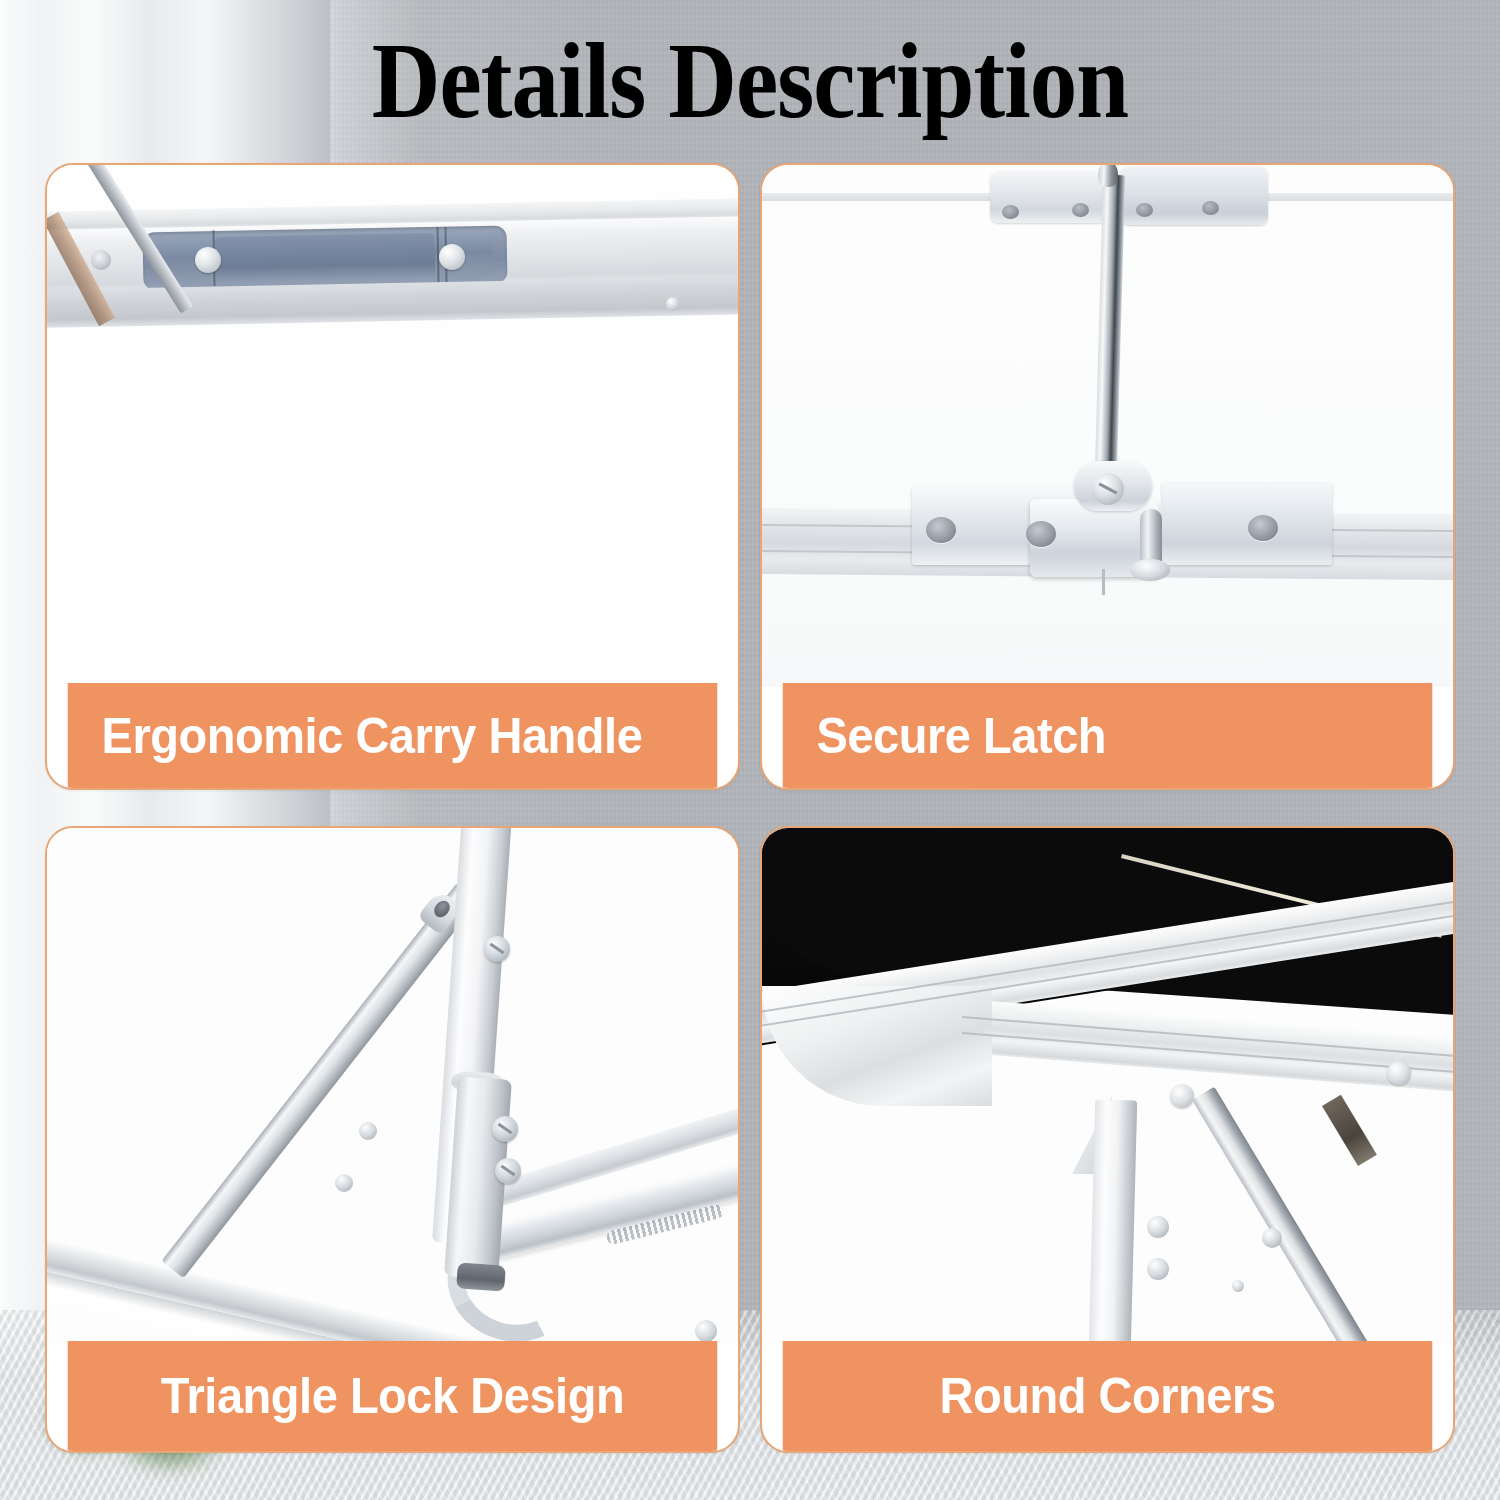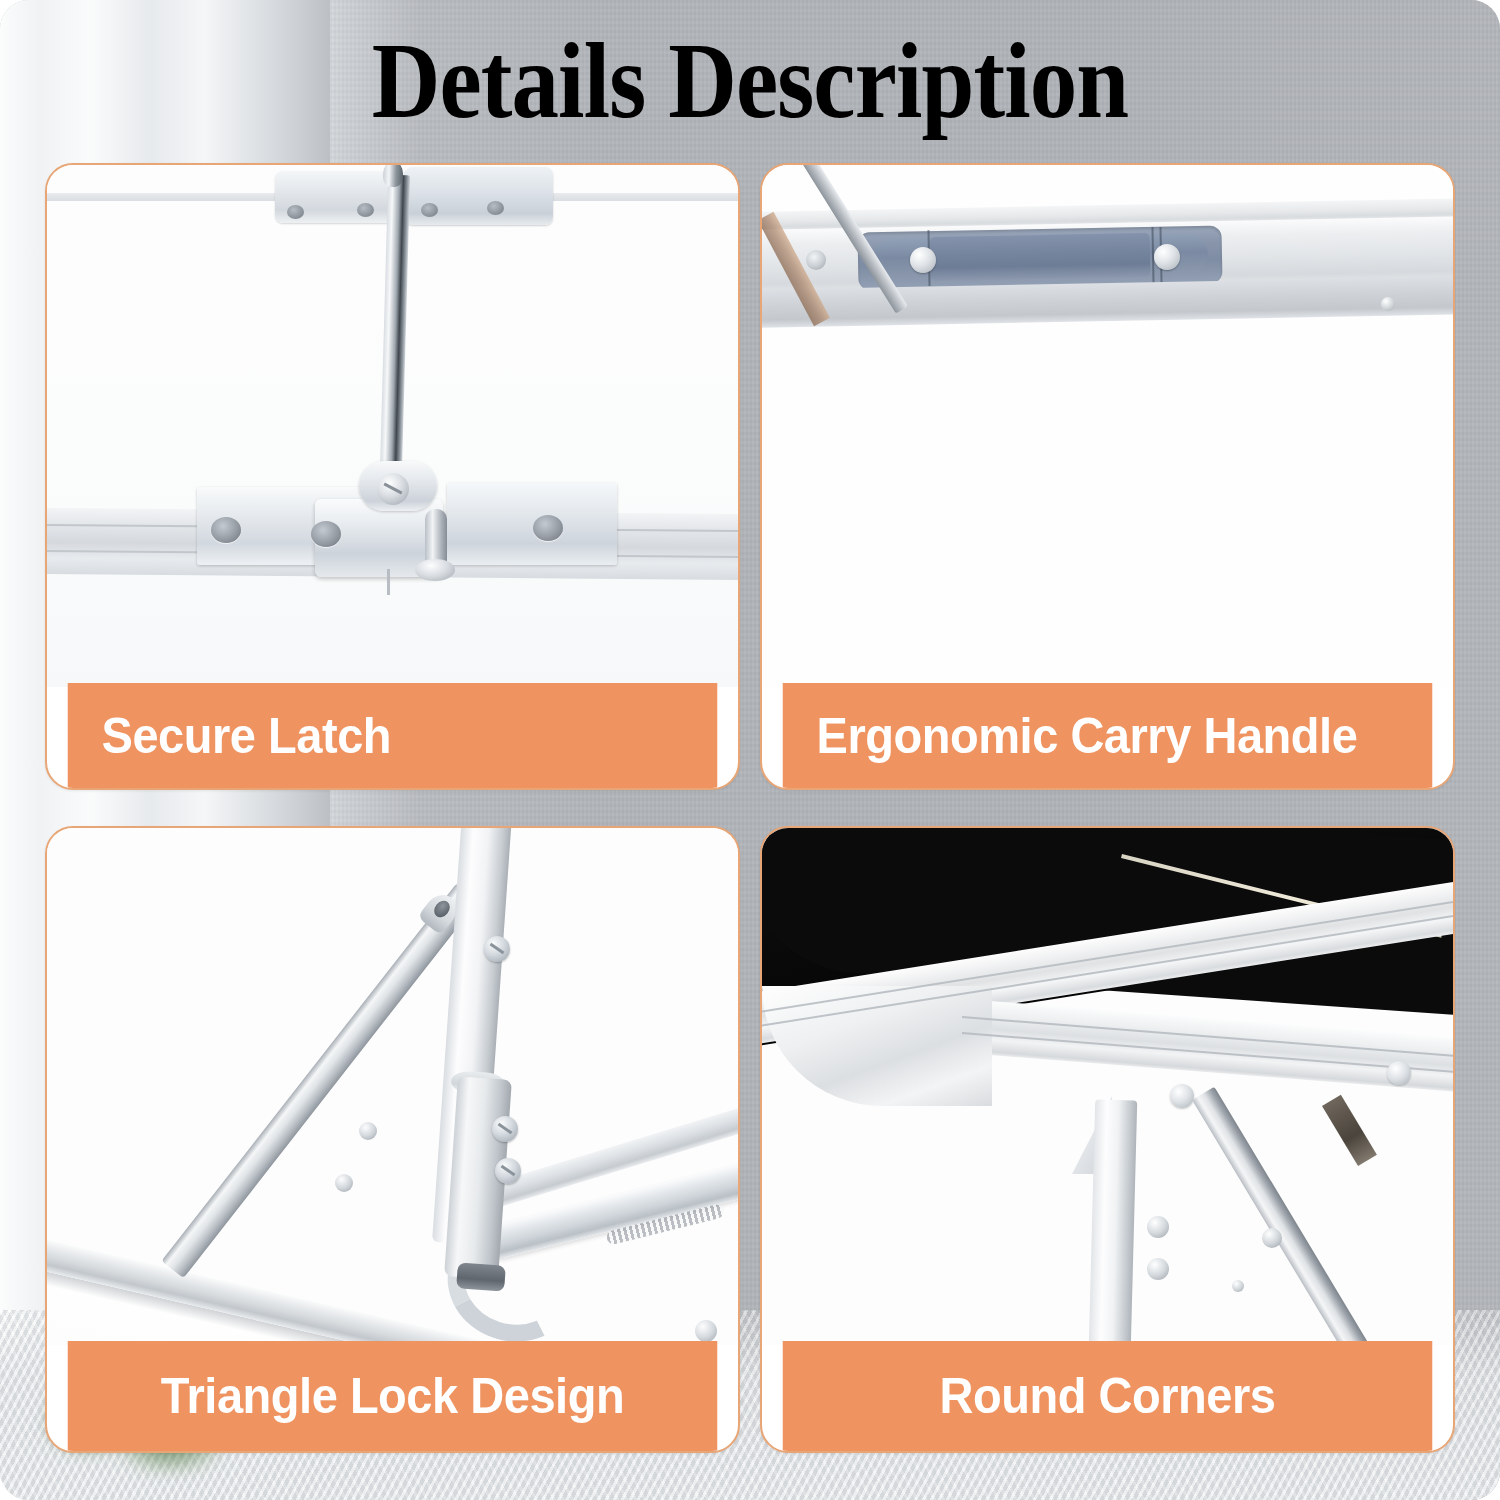--- a/index.html
+++ b/index.html
@@ -9,21 +9,20 @@
     overflow:hidden;
     font-family:"Liberation Sans", sans-serif;
   }
 
   
   #page{
     position:relative;
     width:1500px; height:1500px;
     background:#b3b6b9;
     overflow:hidden;
-    border-radius:29px;
   }
   
   .bg-wall{
     position:absolute; inset:0;
     background:
       linear-gradient(90deg,
         #f3f4f6 0px, #eceef1 60px, #f7f8f9 120px,
         #e2e5e8 200px, #eef0f2 280px, #cfd3d7 340px,
         #b9bcc0 420px, #b2b5b9 600px, #b0b3b7 1100px,
         #b3b6ba 1500px);
@@ -523,20 +522,44 @@
   <div class="bg-wall"></div>
   <div class="bg-noise"></div>
   <div class="bg-curtain"></div>
   <div class="bg-floor"></div>
   <div class="bg-floor-weave"></div>
   <div class="bg-plant"></div>
 
   <div id="title">Details Description</div>
 
   <div id="grid">
+
+    <div class="card r1">
+      <div class="photo p1">
+        <div class="apron-top"></div>
+        <div class="rail"></div>
+        <div class="rail-line"></div>
+        <div class="handle-base"></div>
+        <div class="handle-inner"></div>
+        <div class="handle-grip"></div>
+        <div class="handle-seam seam-a"></div>
+        <div class="handle-seam seam-b"></div>
+        <div class="handle-seam seam-c"></div>
+        <div class="screw screw-l"></div>
+        <div class="screw screw-r"></div>
+        <div class="screw-sm"></div>
+        <div class="apron-front"></div>
+        <div class="brace"></div>
+        <div class="brace2"></div>
+        <div class="nub"></div>
+      </div>
+      <div class="caption">
+        <span>Ergonomic Carry Handle</span>
+      </div>
+    </div>
 
     <div class="card r1">
       <div class="photo p2">
         <div class="panel-gap"></div>
         <div class="plate-top"></div>
         <div class="plate-top2"></div>
         <div class="ph ph1"></div>
         <div class="ph ph2"></div>
         <div class="ph ph3"></div>
         <div class="ph ph4"></div>
@@ -555,44 +578,20 @@
         <div class="pivot-screw"></div>
         <div class="pin"></div>
         <div class="pin-cap"></div>
         <div class="seam-v"></div>
       </div>
       <div class="caption">
         <span>Secure Latch</span>
       </div>
     </div>
 
-    <div class="card r1">
-      <div class="photo p1">
-        <div class="apron-top"></div>
-        <div class="rail"></div>
-        <div class="rail-line"></div>
-        <div class="handle-base"></div>
-        <div class="handle-inner"></div>
-        <div class="handle-grip"></div>
-        <div class="handle-seam seam-a"></div>
-        <div class="handle-seam seam-b"></div>
-        <div class="handle-seam seam-c"></div>
-        <div class="screw screw-l"></div>
-        <div class="screw screw-r"></div>
-        <div class="screw-sm"></div>
-        <div class="apron-front"></div>
-        <div class="brace"></div>
-        <div class="brace2"></div>
-        <div class="nub"></div>
-      </div>
-      <div class="caption">
-        <span>Ergonomic Carry Handle</span>
-      </div>
-    </div>
-
     <div class="card r2">
       <div class="photo p4">
         <div class="tabletop"></div>
         <div class="shadow-l"></div>
         <div class="frame-rail2"></div>
         <div class="frame-rail"></div>
         <div class="frame-right"></div>
         <div class="tube-curve"></div>
         <div class="tube"></div>
         <div class="tube-knurl"></div>

